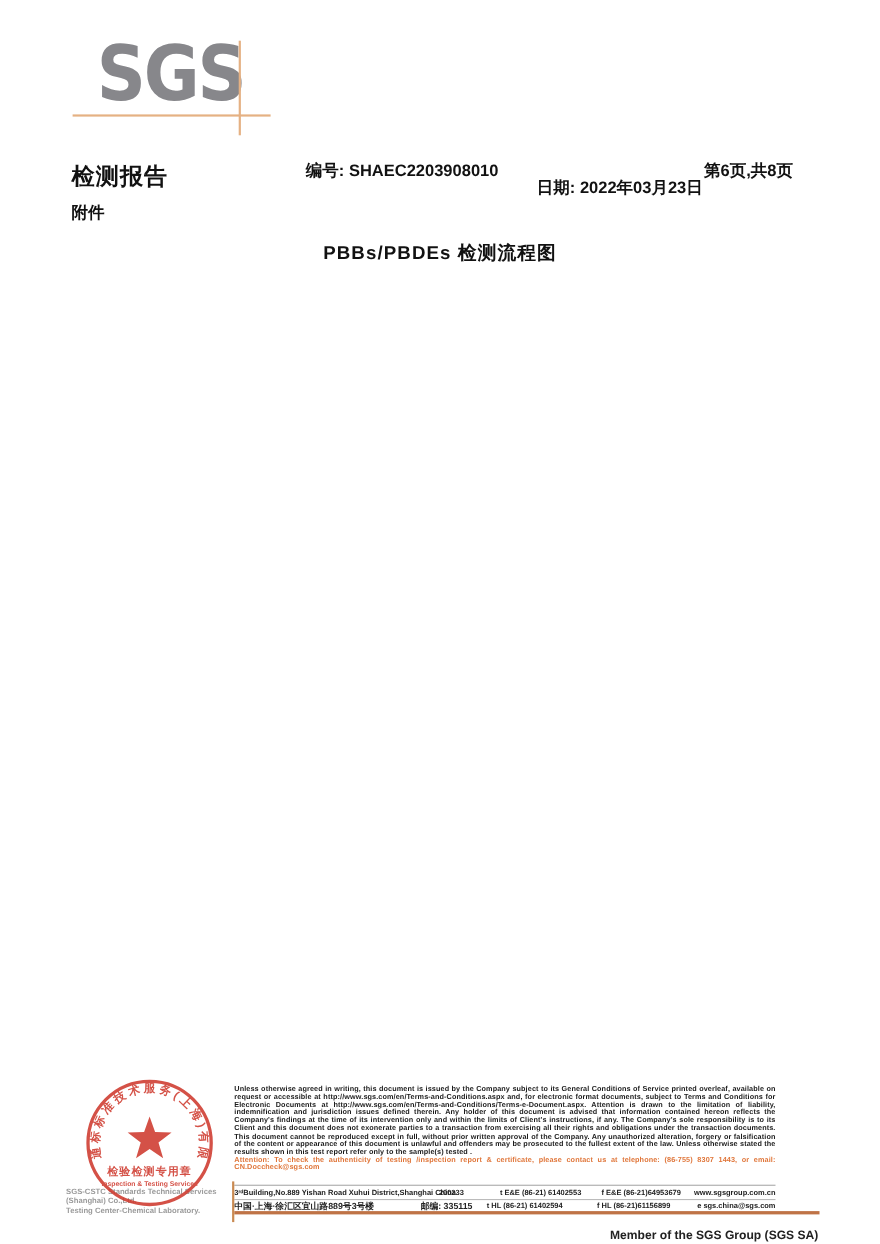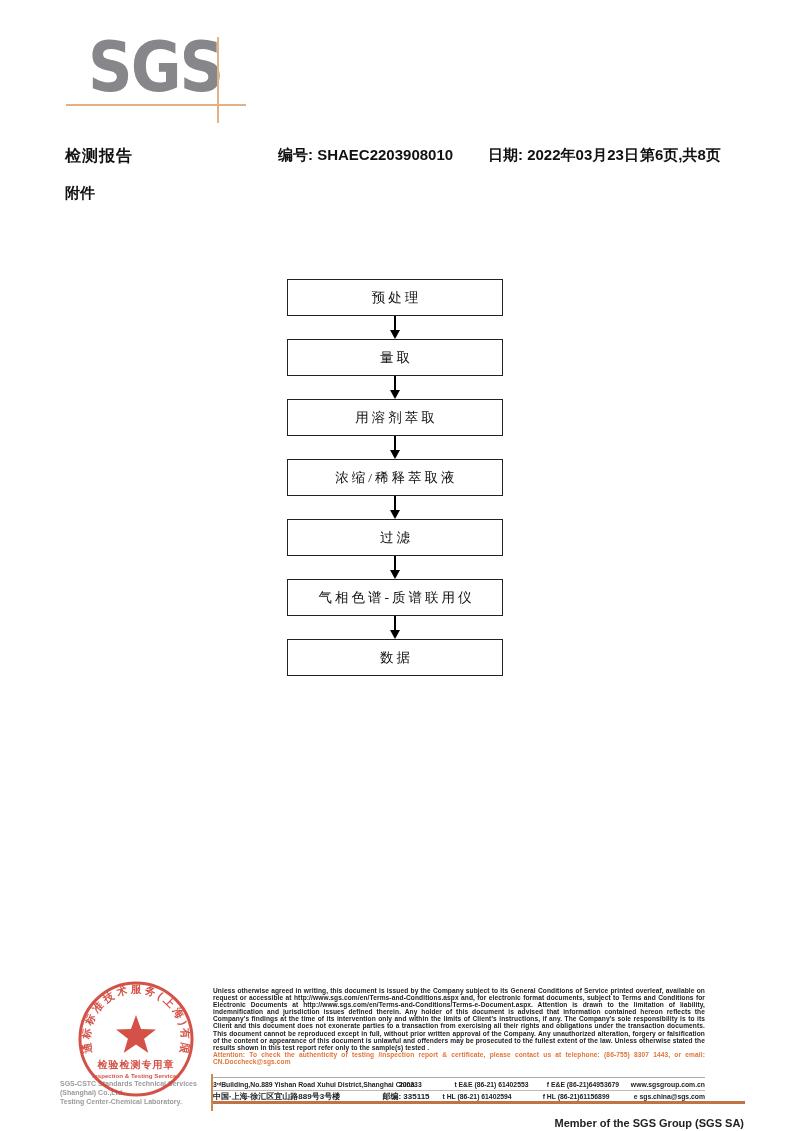--- a/index.html
+++ b/index.html
@@ -13,24 +13,24 @@
   .logo-text {
     position:absolute; left:88px; top:33px;
     font-family:"DejaVu Sans", sans-serif;
     font-size:62px; font-weight:bold; letter-spacing:-2px;
     color:#87878b; line-height:1;
     transform:scaleY(1.12); transform-origin:top left;
   }
   .logo-hline { position:absolute; left:66px; top:104px; width:180px; height:2px; background:#e5b183; }
   .logo-vline { position:absolute; left:217px; top:37px; width:2px; height:86px; background:#e5b183; }
   
-  .report-title { position:absolute; left:65px; top:146px; font-size:16px; font-weight:bold; letter-spacing:1px; }
+  .report-title { position:absolute; left:65px; top:146px; font-size:21px; font-weight:bold; letter-spacing:1px; }
   .hdr { position:absolute; top:146px; font-size:15px; font-weight:600; white-space:nowrap; }
   .hdr-no   { left:278px; }
-  .hdr-date { left:488px; }
+  .hdr-date { left:488px;margin-top:15px; }
   .hdr-page { left:640px; }
   .attachment { position:absolute; left:65px; top:184px; font-size:15px; font-weight:bold;text-align:center; }
   
   .flow-title {
     position:absolute; left:0; top:218px; width:800px;
     text-align:center; font-size:17px; font-weight:bold; letter-spacing:1px;
   }
   .flow {
     position:absolute; left:287px; top:279px; width:216px;
     display:flex; flex-direction:column; align-items:center;
@@ -88,35 +88,21 @@
   <div class="logo-text">SGS</div>
   <div class="logo-hline"></div>
   <div class="logo-vline"></div>
 
   <div class="report-title">检测报告</div>
   <div class="hdr hdr-no"><span>编号:</span> <span>SHAEC2203908010</span></div>
   <div class="hdr hdr-date"><span>日期:</span> <span>2022年03月23日</span></div>
   <div class="hdr hdr-page">第6页,共8页</div>
   <div class="attachment">附件</div>
 
-  <div class="flow">
-    <div class="flow-box">预处理</div>
-    <div class="flow-arrow"></div>
-    <div class="flow-box">量取</div>
-    <div class="flow-arrow"></div>
-    <div class="flow-box">用溶剂萃取</div>
-    <div class="flow-arrow"></div>
-    <div class="flow-box">浓缩/稀释萃取液</div>
-    <div class="flow-arrow"></div>
-    <div class="flow-box">过滤</div>
-    <div class="flow-arrow"></div>
-    <div class="flow-box">气相色谱-质谱联用仪</div>
-    <div class="flow-arrow"></div>
-    <div class="flow-box">数据</div>
-  </div>
+  <div class="flow-title">PBBs/PBDEs 检测流程图</div>
 
   <div class="company-gray">
     <div>SGS-CSTC Standards Technical Services (Shanghai) Co.,Ltd.</div>
     <div>Testing Center-Chemical Laboratory.</div>
   </div>
 
   <svg class="stamp-svg" viewBox="0 0 120 120">
     <defs>
       <path id="arcTop" d="M 16.8,75.6 A 46,46 0 1 1 103.2,75.6" fill="none"></path>
     </defs>

